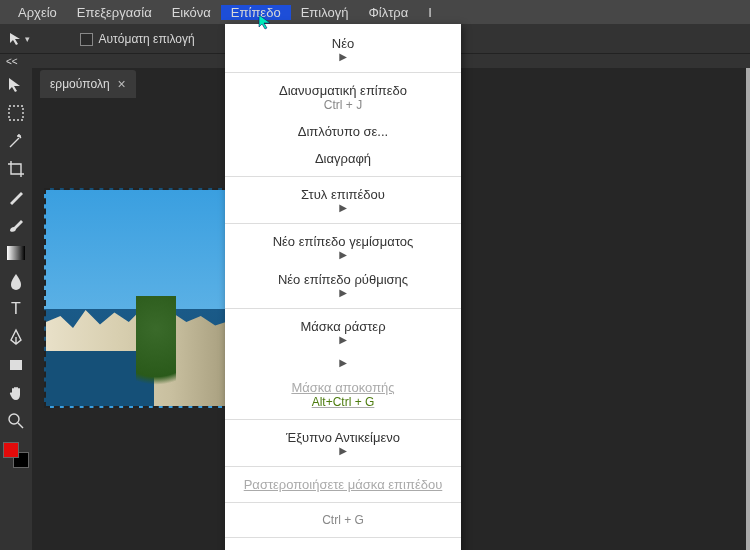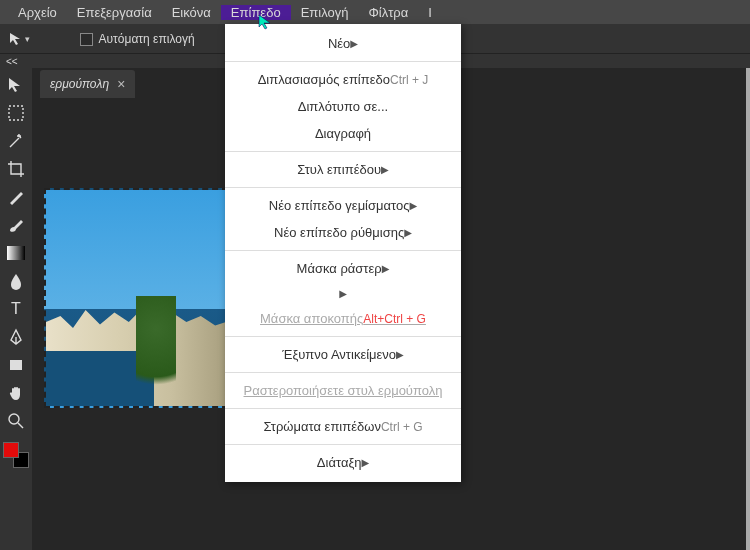--- a/index.html
+++ b/index.html
@@ -1,52 +1,52 @@
 <!DOCTYPE html>
 <html><head>
 <meta charset="utf-8">
 <style>
   * { margin: 0; padding: 0; box-sizing: border-box; font-family: Arial, sans-serif; }
   body { background: #474747; width: 750px; height: 550px; overflow: hidden; position: relative; }
   
   .menubar { background: #474747; height: 24px; display: flex; align-items: center; padding: 0 8px; color: #d8d8d8; font-size: 13px; }
   .menubar-item { padding: 0 10px; cursor: default; }
-  .menubar-item.active { background: #4c1d95; }
+  .menubar-item.active { background: #1d4ed8; }
   
   .options-bar { background: #333; height: 30px; display: flex; align-items: center; padding: 0 8px; color: #d8d8d8; font-size: 12px; border-bottom: 1px solid #222; }
   .tool-indicator { margin-right: 10px; display: flex; align-items: center; }
   .checkbox-group { display: flex; align-items: flex-end; margin-right: 12px; padding-left: 40px; }
   .checkbox { width: 13px; height: 13px; border: 1px solid #888; margin-right: 6px; background: #2a2a2a; }
   
   .collapse-row { background: #333; height: 14px; display:flex; align-items:center; padding-left:6px; color:#d8d8d8; font-size:10px; }
   
   .work { display: flex; height: calc(100% - 68px); }
   .toolbar { width: 32px; background: #333; display: flex; flex-direction: column; align-items: center; padding-top: 4px; gap: 2px; }
   .tool { width: 28px; height: 26px; display: flex; align-items: center; justify-content: center; color: #ccc; cursor: default; }
   .tool svg { width: 18px; height: 18px; stroke: #ddd; fill: none; stroke-width: 1.4; }
   .swatch-wrap { margin-top: 6px; position: relative; width: 26px; height: 26px; }
   .swatch-back { position:absolute; right:0; bottom:0; width:16px; height:16px; background:#000; border:1px solid #666; }
   .swatch-front { position:absolute; left:0; top:0; width:16px; height:16px; background:#e30b0b; border:1px solid #666; }
   
-  .canvas-area { flex: 1; background: #262626; position: relative; font-style: italic; }
+  .canvas-area { flex: 1; background: #262626; position: relative; }
   .tab-strip { height: 30px; background: #262626; display: flex; align-items: flex-end; padding-left: 8px; }
   .doc-tab { background: #3a3a3a; color: #ddd; font-size: 12px; padding: 6px 10px; border-radius: 3px 3px 0 0; display: flex; align-items: center; gap: 8px; }
   .doc-tab .close { font-size: 14px; color: #bbb; }
   
   .canvas { position: absolute; left: 12px; top: 120px; width: 184px; height: 220px; background: linear-gradient(to bottom, #3a9fe0 0%, #5ab0e5 55%, #1a5a88 55%, #155078 100%); border: 2px dashed #222; }
   .buildings { position:absolute; bottom:0; left:0; right:0; height:120px; background: linear-gradient(to right, #e8e0c8 0%, #d8cfb0 40%, #c8bf9f 70%, #a89f7f 100%); clip-path: polygon(0 30%, 8% 25%, 15% 35%, 22% 20%, 30% 32%, 38% 22%, 46% 30%, 54% 18%, 62% 28%, 70% 22%, 78% 30%, 86% 25%, 94% 33%, 100% 30%, 100% 100%, 0 100%); }
   .sea { position:absolute; bottom:0; left:0; width:60%; height:55px; background:#155078; }
   .tree { position:absolute; bottom:0; left:50%; width:40px; height:110px; background: radial-gradient(circle at 50% 30%, #3a6a2a 0%, #2a5a1a 60%, transparent 70%); }
   
   .dropdown { position: absolute; left: 225px; top: 24px; width: 236px; background: #fff; box-shadow: 2px 2px 8px rgba(0,0,0,0.4); padding: 6px 0; font-size: 13px; color: #333; }
-  .menu-item { padding: 6px 18px; display: flex; justify-content: center; align-items: center; cursor: default; }
+  .menu-item { padding: 6px 18px; display: flex; justify-content: center; align-items: center; cursor: default; flex-direction: column; }
   .menu-item.disabled { color: #aaa; text-decoration: underline; }
   .menu-item .shortcut { color: #888; font-size: 12px; }
   .menu-item .arrow { color: #555; font-size: 10px; }
-  .menu-item.disabled .arrow, .menu-item.disabled .shortcut { color: #ef4444; }
+  .menu-item.disabled .arrow, .menu-item.disabled .shortcut { color: #4d7c0f; }
   .menu-sep { height: 1px; background: #ddd; margin: 4px 0; }
   
   .right-bar { position:absolute; right:0; top:68px; bottom:0; width:4px; background:#aaa; }
   
   .cursor { position:absolute; left:258px; top:14px; pointer-events:none; }
   .cursor svg { width:16px; height:16px; }
 </style>
 </head>
 <body>
 
@@ -168,21 +168,21 @@
 
 <div class="right-bar"></div>
 
 <div class="dropdown" id="dropdown">
     <div class="menu-item">
       <span>Νέο</span>
       <span class="arrow">▶</span>
     </div>
     <div class="menu-sep"></div>
     <div class="menu-item">
-      <span>Διπλασιασμός επίπεδο</span>
+      <span>Διανυσματική επίπεδο</span>
       <span class="shortcut">Ctrl + J</span>
     </div>
     <div class="menu-item">
       <span>Διπλότυπο σε...</span>
     </div>
     <div class="menu-item">
       <span>Διαγραφή</span>
     </div>
     <div class="menu-sep"></div>
     <div class="menu-item">
@@ -210,25 +210,24 @@
       <span>Μάσκα αποκοπής</span>
       <span class="shortcut">Alt+Ctrl + G</span>
     </div>
     <div class="menu-sep"></div>
     <div class="menu-item">
       <span>Έξυπνο Αντικείμενο</span>
       <span class="arrow">▶</span>
     </div>
     <div class="menu-sep"></div>
     <div class="menu-item disabled">
-      <span>Ραστεροποιήσετε στυλ ερμούπολη</span>
-    </div>
-    <div class="menu-sep"></div>
-    <div class="menu-item">
-      <span>Στρώματα επιπέδων</span>
+      <span>Ραστεροποιήσετε μάσκα επιπέδου</span>
+    </div>
+    <div class="menu-sep"></div>
+    <div class="menu-item">
       <span class="shortcut">Ctrl + G</span>
     </div>
     <div class="menu-sep"></div>
     <div class="menu-item">
       <span>Διάταξη</span>
       <span class="arrow">▶</span>
     </div>
   </div>
 
 <div class="cursor">

